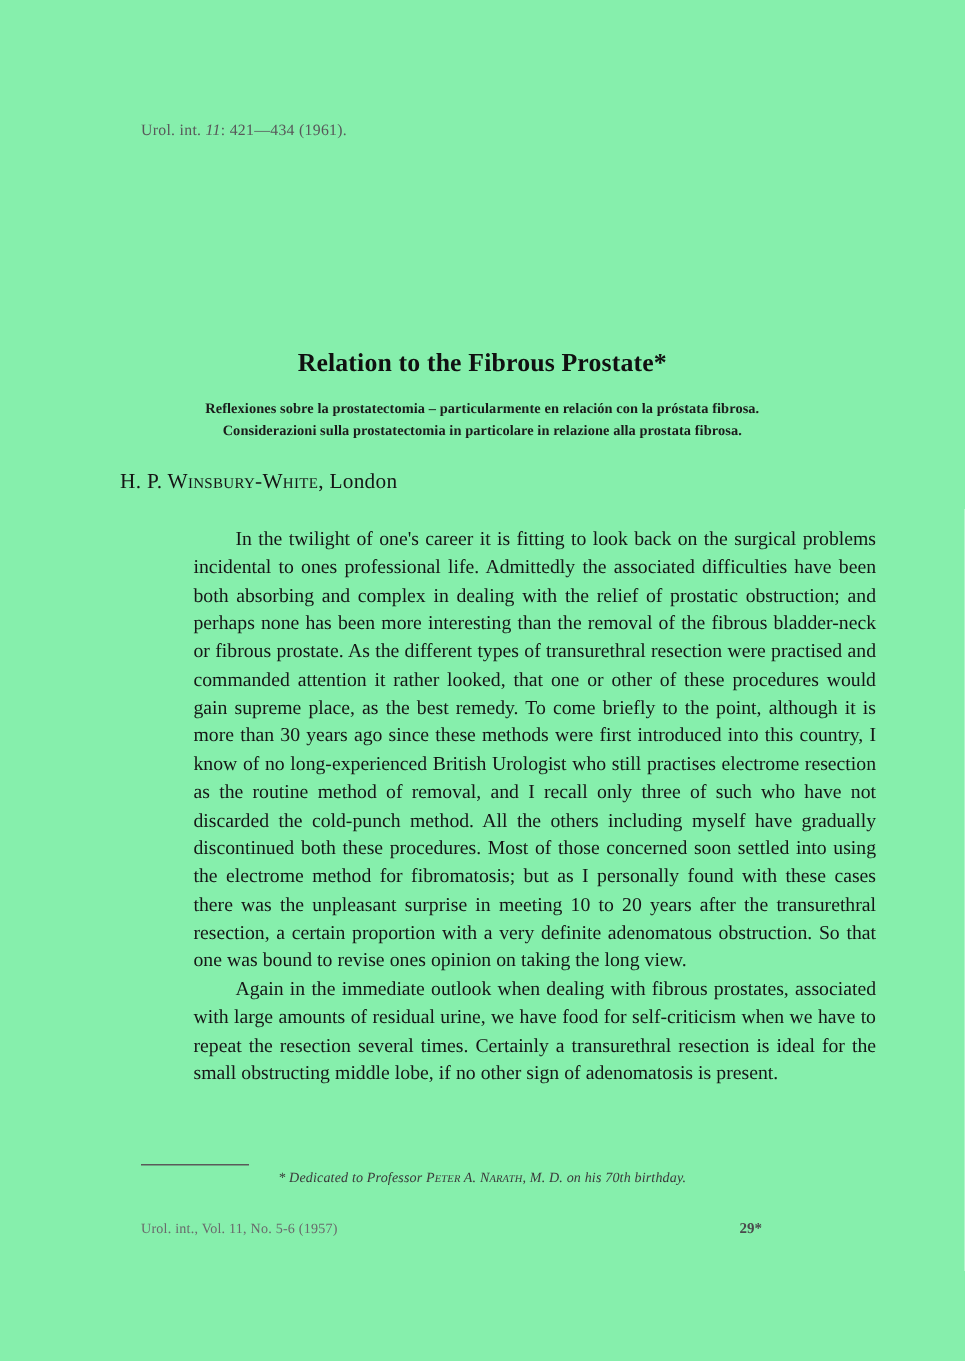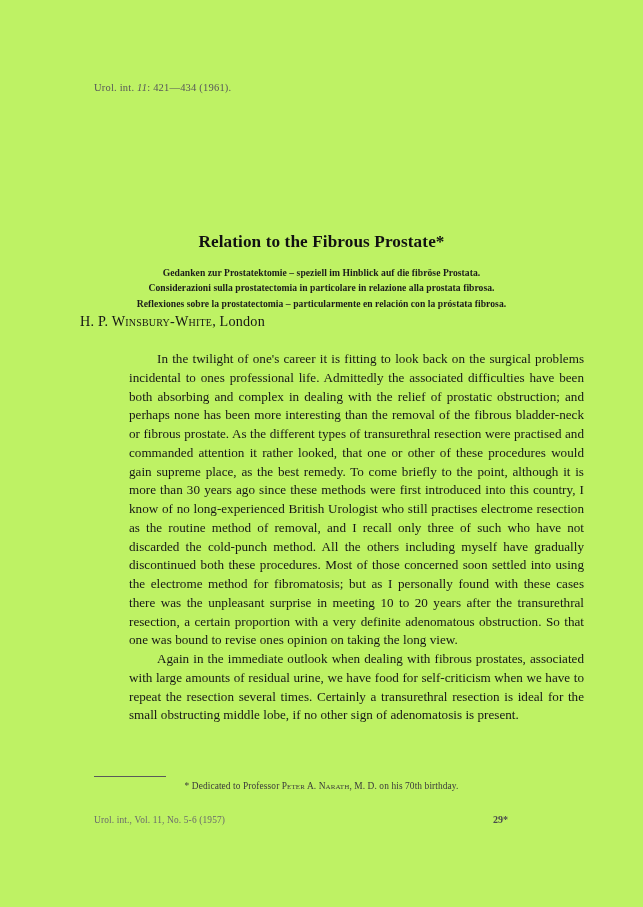--- a/index.html
+++ b/index.html
@@ -13,21 +13,21 @@
     height: 907px;
     overflow: hidden;
     font-family: "Liberation Serif", "DejaVu Serif", serif;
     color: #1a1a1a;
     position: relative;
   }
 
   .page {
     position: absolute;
     inset: 0;
-    background: #bef264;
+    background: #86efac;
   }
 
   
   .running-head {
     position: absolute;
     left: 94px;
     top: 82px;
     font-size: 10.5px;
     color: #58585a;
     letter-spacing: 0.2px;
@@ -102,20 +102,21 @@
     hyphens: none;
     word-spacing: 0.1px;
   }
 
   
   .footnote {
     position: absolute;
     left: 94px;
     top: 776px;
     width: 455px;
+    font-style: italic;
   }
   .footnote-rule {
     width: 72px;
     height: 1px;
     background: #5a5a5a;
     margin: 0 0 4px 0;
   }
   .footnote-text {
     font-size: 9.4px;
     color: #3a3a3a;
@@ -157,23 +158,22 @@
     <span>421—434</span>
     <span>(1961).</span>
   </div>
 
   <div class="title-block">
     <h1 class="article-title">
       <br>
       <span>Relation to the Fibrous Prostate*</span>
     </h1>
     <div class="subtitles">
-      <div class="subtitle-line lang-de">Gedanken zur Prostatektomie – speziell im Hinblick auf die fibröse Prostata.</div>
+      <div class="subtitle-line">Reflexiones sobre la prostatectomia – particularmente en relación con la próstata fibrosa.</div>
       <div class="subtitle-line">Considerazioni sulla prostatectomia in particolare in relazione alla prostata fibrosa.</div>
-      <div class="subtitle-line">Reflexiones sobre la prostatectomia – particularmente en relación con la próstata fibrosa.</div>
     </div>
   </div>
 
   <div class="byline">
     <span class="smallcaps">H. P. Winsbury-White</span><span>, London</span>
   </div>
 
   <div class="body-text">
     <p>In the twilight of one's career it is fitting to look back on the surgical problems incidental to ones professional life. Admittedly the associated difficulties have been both absorbing and complex in dealing with the relief of prostatic obstruction; and perhaps none has been more interesting than the removal of the fibrous bladder-neck or fibrous prostate. As the different types of transurethral resection were practised and commanded attention it rather looked, that one or other of these procedures would gain supreme place, as the best remedy. To come briefly to the point, although it is more than 30 years ago since these methods were first introduced into this country, I know of no long-experienced British Urologist who still practises electrome resection as the routine method of removal, and I recall only three of such who have not discarded the cold-punch method. All the others including myself have gradually discontinued both these procedures. Most of those concerned soon settled into using the electrome method for fibromatosis; but as I personally found with these cases there was the unpleasant surprise in meeting 10 to 20 years after the transurethral resection, a certain proportion with a very definite adenomatous obstruction. So that one was bound to revise ones opinion on taking the long view.</p>
     <p>Again in the immediate outlook when dealing with fibrous prostates, associated with large amounts of residual urine, we have food for self-criticism when we have to repeat the resection several times. Certainly a transurethral resection is ideal for the small obstructing middle lobe, if no other sign of adenomatosis is present.</p>

